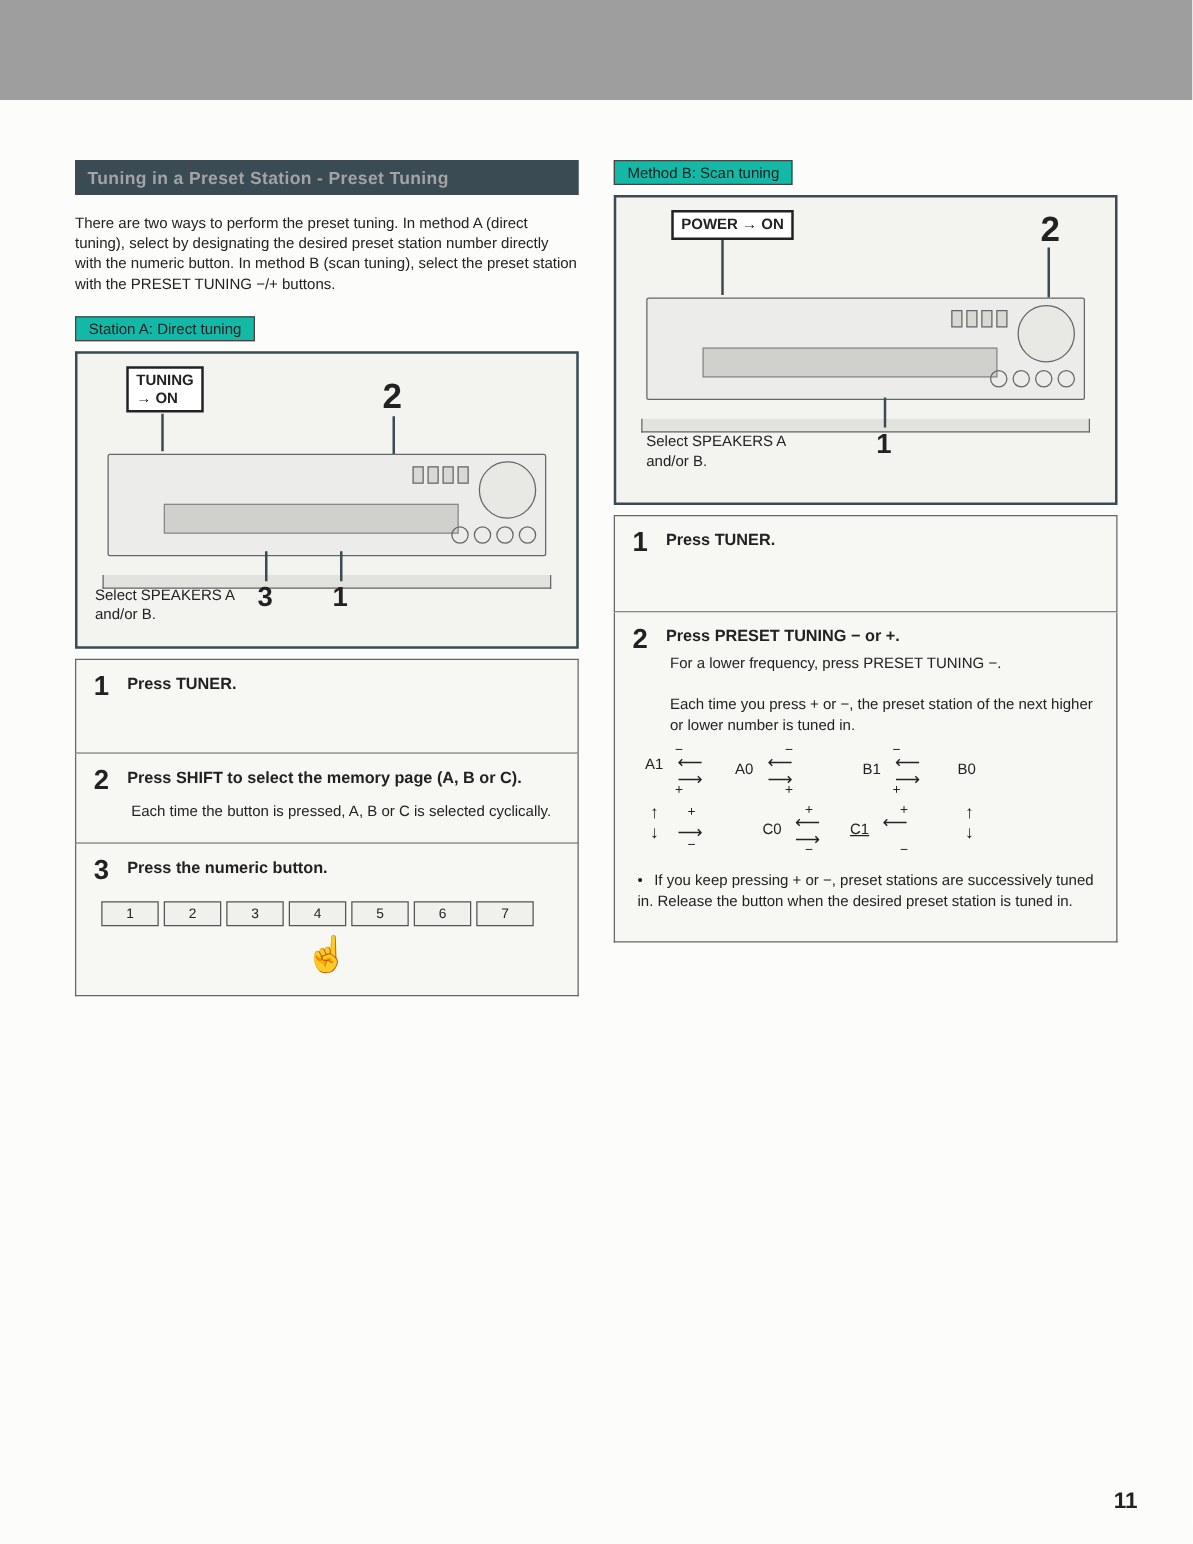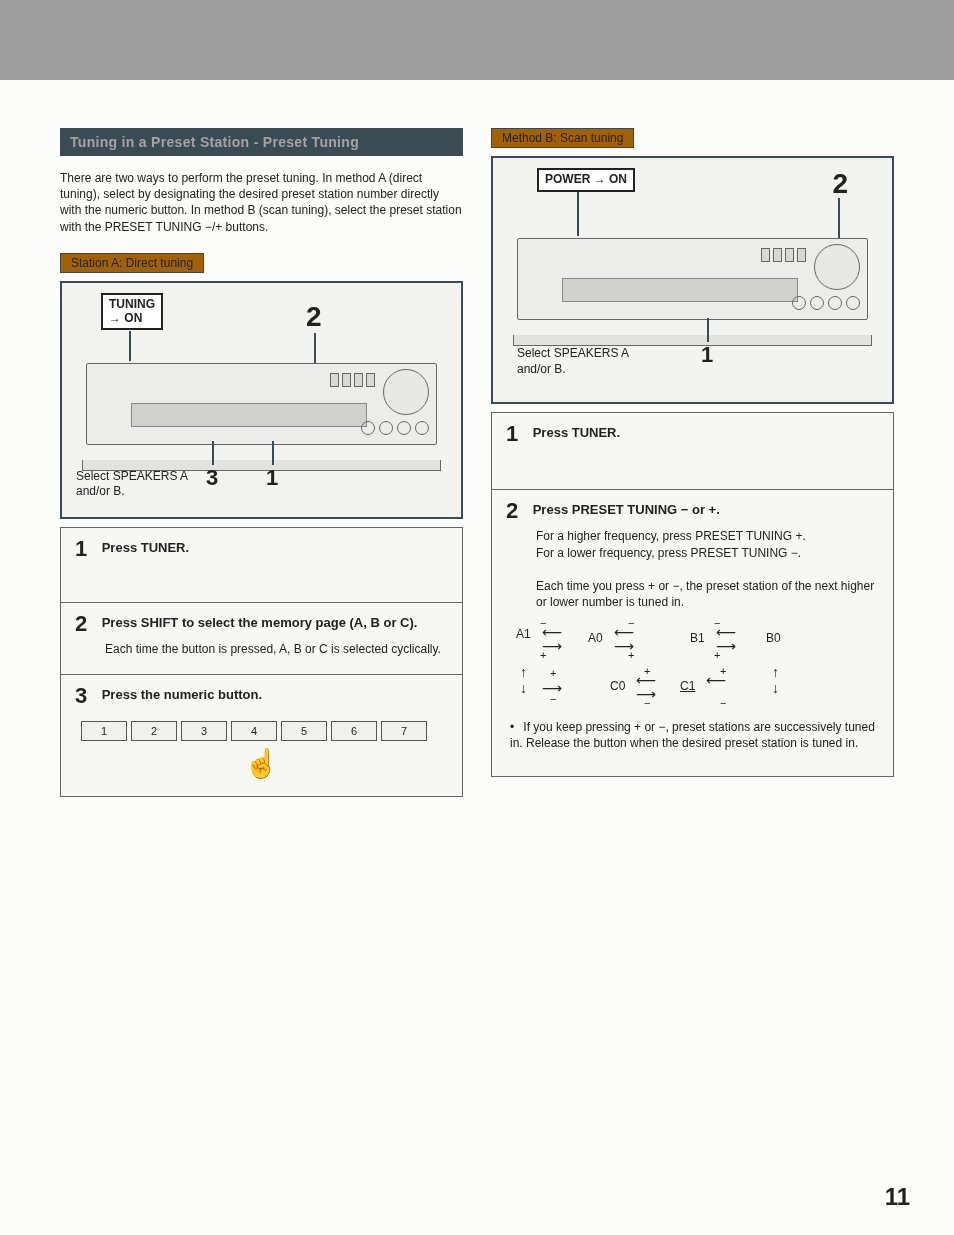--- a/index.html
+++ b/index.html
@@ -2,21 +2,21 @@
 <html><head>
 <meta charset="utf-8">
 <style>
   html,body{margin:0;padding:0;background:#fff;font-family:"Trebuchet MS","Arial",sans-serif;color:#222;}
   .page{width:954px;height:1235px;position:relative;background:#fcfcfa;}
   .topband{height:80px;background:#9e9e9e;width:100%;}
   .content{display:flex;gap:28px;padding:48px 60px 0 60px;}
   .col{flex:1;min-width:0;}
   .title-bar{background:#3a4b54;color:#a3a3a3;font-weight:bold;font-size:14px;padding:6px 10px;letter-spacing:.3px;}
   .intro{font-size:12px;line-height:1.35;margin:14px 0 12px 0;}
-  .method-label{display:inline-block;border:1px solid #444;padding:2px 10px;font-size:12px;margin:6px 0 8px 0;background:#a16207;}
+  .method-label{display:inline-block;border:1px solid #444;padding:2px 10px;font-size:12px;margin:6px 0 8px 0;background:#14b8a6;}
   .box{border:2px solid #3a4b54;padding:10px 14px 14px 14px;margin-bottom:8px;background:#f3f3f0;}
   .step-row{border:1px solid #666;border-top:none;padding:10px 14px 16px 14px;margin:0;background:#f7f7f4;}
   .step-row.first{border-top:1px solid #666;}
   .stepnum{font-size:22px;font-weight:bold;font-family:Arial,sans-serif;display:inline-block;margin-right:10px;vertical-align:top;line-height:1;}
   .steptitle{font-weight:bold;font-size:13px;display:inline;}
   .stepbody{font-size:12px;margin:6px 0 0 30px;line-height:1.4;}
   .numrow{display:flex;gap:4px;margin:14px 0 6px 6px;}
   .numrow .cell{border:1px solid #555;width:44px;height:18px;font-size:11px;text-align:center;line-height:18px;background:#f0f0ec;}
   .hand{text-align:center;font-size:28px;margin-top:6px;color:#333;}
   .device{position:relative;height:210px;}
@@ -32,21 +32,21 @@
   .amp .btns{position:absolute;right:62px;top:10px;display:flex;gap:3px;}
   .amp .btns span{width:7px;height:12px;border:1px solid #666;display:inline-block;background:#d8d8d4;}
   .amp .smallknob{position:absolute;width:12px;height:12px;border:1px solid #666;border-radius:50%;}
   .base{position:absolute;left:-4px;right:-4px;bottom:-8px;height:10px;border:1px solid #666;border-top:none;background:#e2e2de;}
   .callout-line{position:absolute;background:#3a4b54;}
   .cycle{position:relative;height:90px;margin:10px 4px 8px 4px;font-size:12px;}
   .cycle .lbl{position:absolute;}
   .cycle .arr{position:absolute;font-size:14px;line-height:1;}
   .note{font-size:12px;line-height:1.35;margin:8px 4px;}
   .note .bul{display:inline-block;width:10px;}
-  .pagenum{position:absolute;right:44px;bottom:24px;font-size:24px;font-weight:bold;font-family:Arial;}
+  .pagenum{position:absolute;right:44px;bottom:24px;font-size:18px;font-weight:bold;font-family:Arial;}
 </style>
 </head>
 <body>
 
 <div class="page">
   <div class="topband"></div>
 
   <div class="content">
 
     <div class="col">
@@ -169,21 +169,20 @@
       <div class="step-row first">
         <span class="stepnum">1</span>
         <span class="steptitle">Press TUNER.</span>
         <div style="height:28px;"></div>
       </div>
 
       
       <div class="step-row">
         <span class="stepnum">2</span>
         <span class="steptitle">Press PRESET TUNING − or +.</span>
-        <div class="stepbody">For a higher frequency, press PRESET TUNING +.</div>
         <div class="stepbody" style="margin-top:0;">For a lower frequency, press PRESET TUNING −.</div>
         <div class="stepbody" style="margin-top:16px;">Each time you press + or −, the preset station of the next higher or lower number is tuned in.</div>
 
         
         <div class="cycle">
           <span class="lbl" style="left:6px;top:6px;">A1</span>
           <span class="arr" style="left:32px;top:4px;">⟵</span>
           <span class="arr" style="left:32px;top:18px;">⟶</span>
           <span class="lbl" style="left:30px;top:-4px;font-size:11px;">−</span>
           <span class="lbl" style="left:30px;top:28px;font-size:11px;">+</span>

